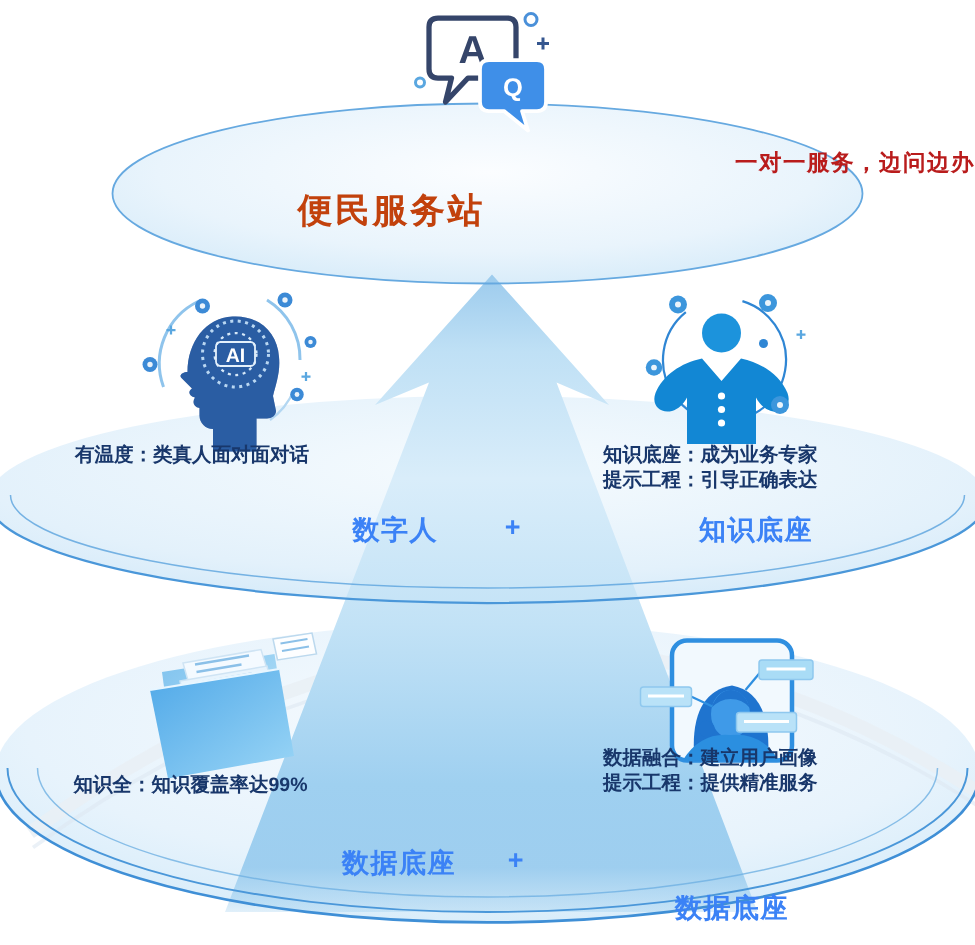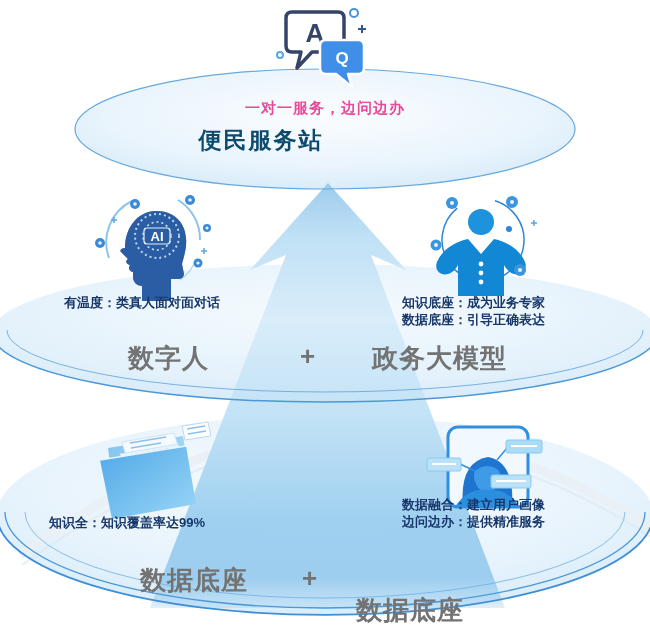--- a/index.html
+++ b/index.html
@@ -3,34 +3,34 @@
 <meta charset="utf-8">
 <style>
   html,body{margin:0;padding:0;background:#fff;}
   .stage{
     position:relative;width:650px;height:630px;overflow:hidden;background:#fff;
     font-family:"Liberation Sans","DejaVu Sans",sans-serif;
   }
   .stage svg.bg{position:absolute;left:0;top:0;}
   .abs{position:absolute;}
   .subtitle-top{
-    left:0;top:99px;width:650px;text-align:center;
-    font-size:15px;font-weight:700;color:#ec4899;letter-spacing:1px;white-space:nowrap;
+    left:0;top:99px;width:650px;text-align:right;
+    font-size:15px;font-weight:700;color:#b91c1c;letter-spacing:1px;white-space:nowrap;
   }
   .title-top{
     left:0;top:125px;width:522px;text-align:center;
-    font-size:23px;font-weight:700;color:#0c4a6e;letter-spacing:2px;white-space:nowrap;
+    font-size:23px;font-weight:700;color:#c2410c;letter-spacing:2px;white-space:nowrap;
   }
   .feat{font-size:13px;font-weight:700;color:#18376b;line-height:17px;white-space:nowrap;}
   .feat div{white-space:nowrap;}
-  .mid-left{left:64px;top:294px;text-align:right;}
+  .mid-left{left:50px;top:294px;text-align:right;}
   .mid-right{left:402px;top:294px;}
   .bot-left{left:49px;top:514px;}
   .bot-right{left:402px;top:496px;}
-  .layer-label{font-size:26px;font-weight:700;color:#737373;letter-spacing:1px;text-align:left;white-space:nowrap;}
+  .layer-label{font-size:18px;font-weight:700;color:#3b82f6;letter-spacing:1px;text-align:right;white-space:nowrap;}
   .row-mid{top:341px;}
   .row-bot{top:563px;}
   .lbl-digital{left:128px;width:164px;}
   .lbl-plus-mid{left:300px;width:48px;}
   .lbl-model{left:372px;width:170px;}
   .lbl-knowledge{left:140px;width:164px;}
   .lbl-plus-bot{left:302px;width:48px;}
   .lbl-data{left:356px;width:170px;margin-top:30px;}
   .icon{position:absolute;}
 </style>
@@ -152,26 +152,26 @@
     <g fill="#ffffff" opacity="0.9">
       <circle cx="28" cy="11" r="2"></circle>
         <circle cx="88" cy="10" r="2"></circle>
         <circle cx="12" cy="53" r="1.9"></circle>
         <circle cx="96" cy="78" r="2"></circle>
     </g>
   </svg>
 
   <div class="abs feat mid-right">
     <div>知识底座：成为业务专家</div>
-    <div>数据底座：引导正确表达</div>
+    <div>提示工程：引导正确表达</div>
   </div>
 
   <div class="abs layer-label row-mid lbl-digital">数字人</div>
   <div class="abs layer-label row-mid lbl-plus-mid">+</div>
-  <div class="abs layer-label row-mid lbl-model">政务大模型</div>
+  <div class="abs layer-label row-mid lbl-model">知识底座</div>
 
   <svg class="icon" style="left:86px;top:416px;" width="132" height="106" viewBox="0 0 132 106">
     <defs>
       <linearGradient id="folderBack" x1="0" y1="0" x2="1" y2="1">
         <stop offset="0%" stop-color="#7fc2ee"></stop>
           <stop offset="100%" stop-color="#c0e7fa"></stop>
       </linearGradient>
       <linearGradient id="folderFront" x1="0" y1="0" x2="1" y2="1">
         <stop offset="0%" stop-color="#4fa8e8"></stop>
           <stop offset="100%" stop-color="#9bd6f6"></stop>
@@ -215,20 +215,20 @@
       <path d="M7,46 h24" stroke="#ffffff" stroke-width="2"></path>
       <rect x="81" y="22" width="36" height="13" rx="2" fill="#a9dcf6" stroke="#8fc8ee" stroke-width="1"></rect>
       <path d="M86,28 h26" stroke="#ffffff" stroke-width="2"></path>
       <rect x="66" y="57" width="40" height="13" rx="2" fill="#b9e2f8" stroke="#8fc8ee" stroke-width="1"></rect>
       <path d="M71,63 h30" stroke="#ffffff" stroke-width="2"></path>
     </g>
   </svg>
 
   <div class="abs feat bot-right">
     <div>数据融合：建立用户画像</div>
-    <div>边问边办：提供精准服务</div>
+    <div>提示工程：提供精准服务</div>
   </div>
 
   <div class="abs layer-label row-bot lbl-knowledge">数据底座</div>
   <div class="abs layer-label row-bot lbl-plus-bot">+</div>
   <div class="abs layer-label row-bot lbl-data">数据底座</div>
 
 </div>
 
 </body></html>

